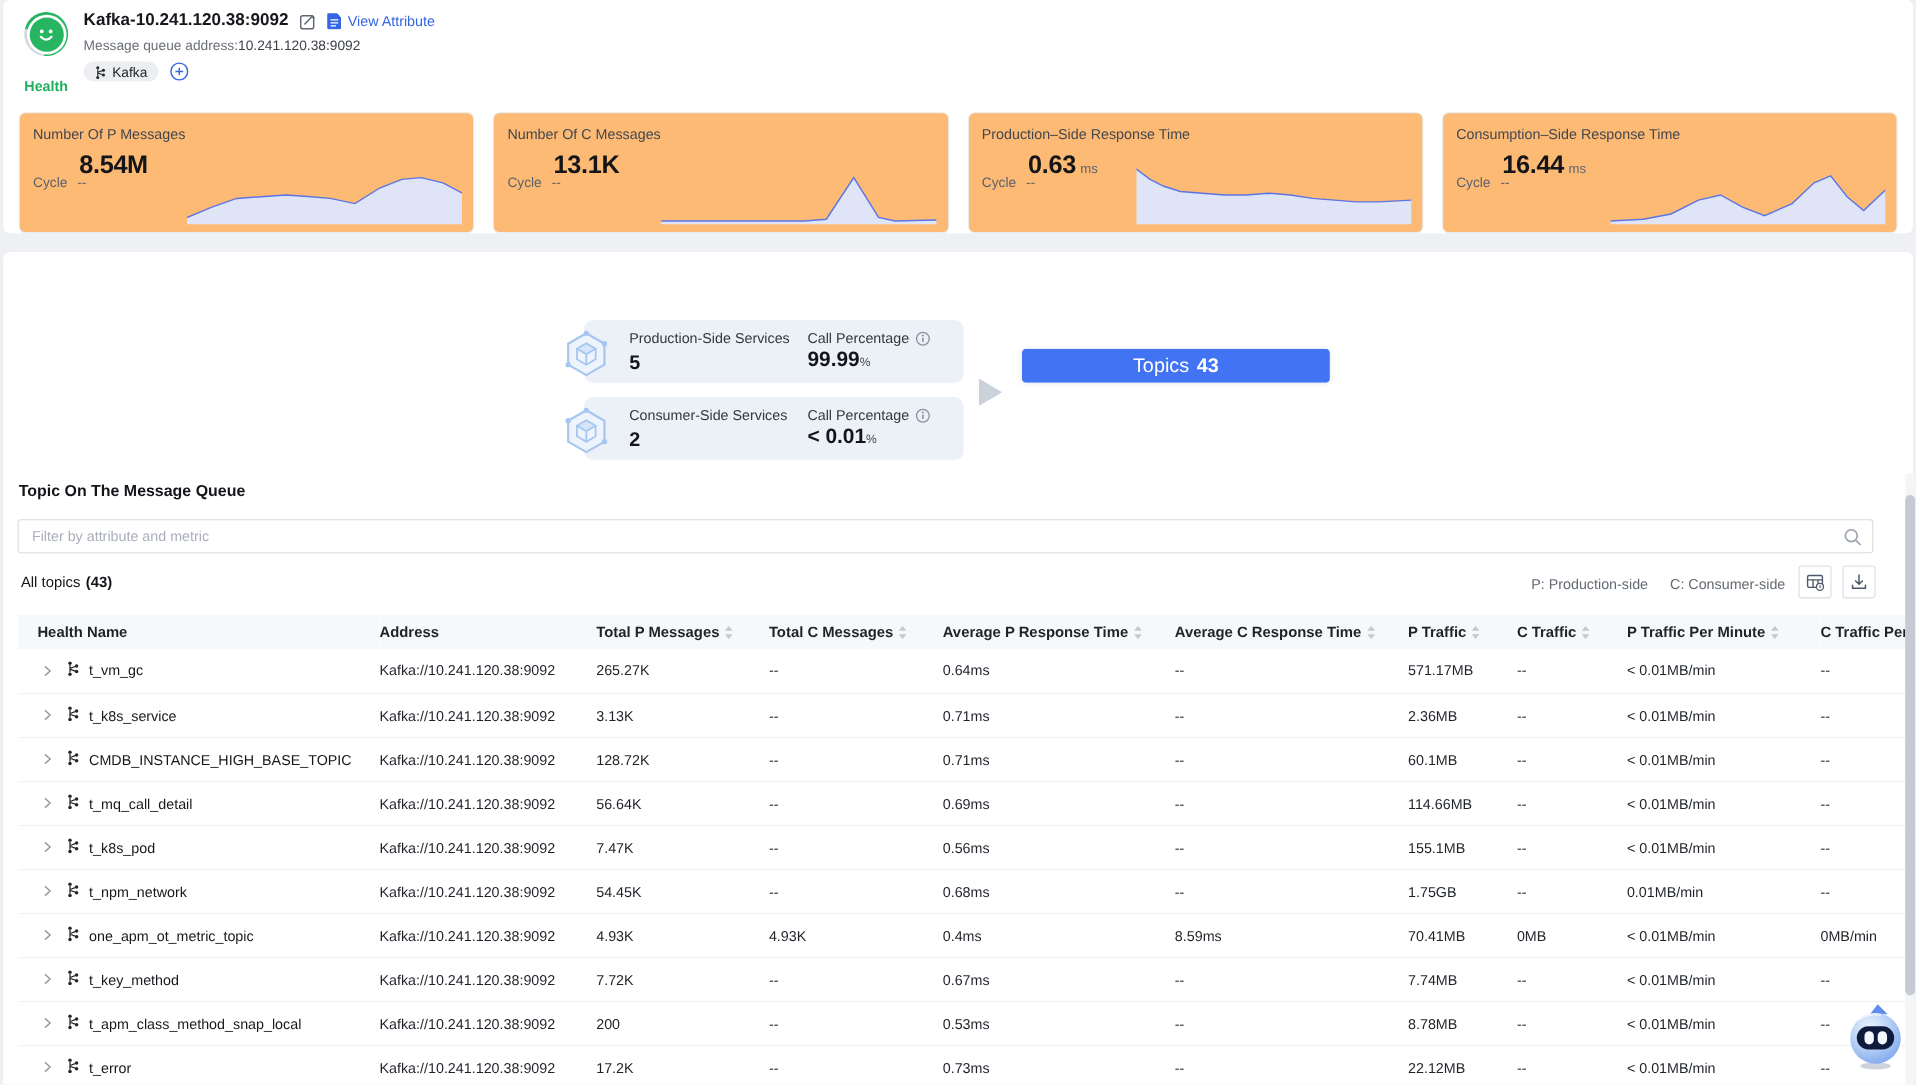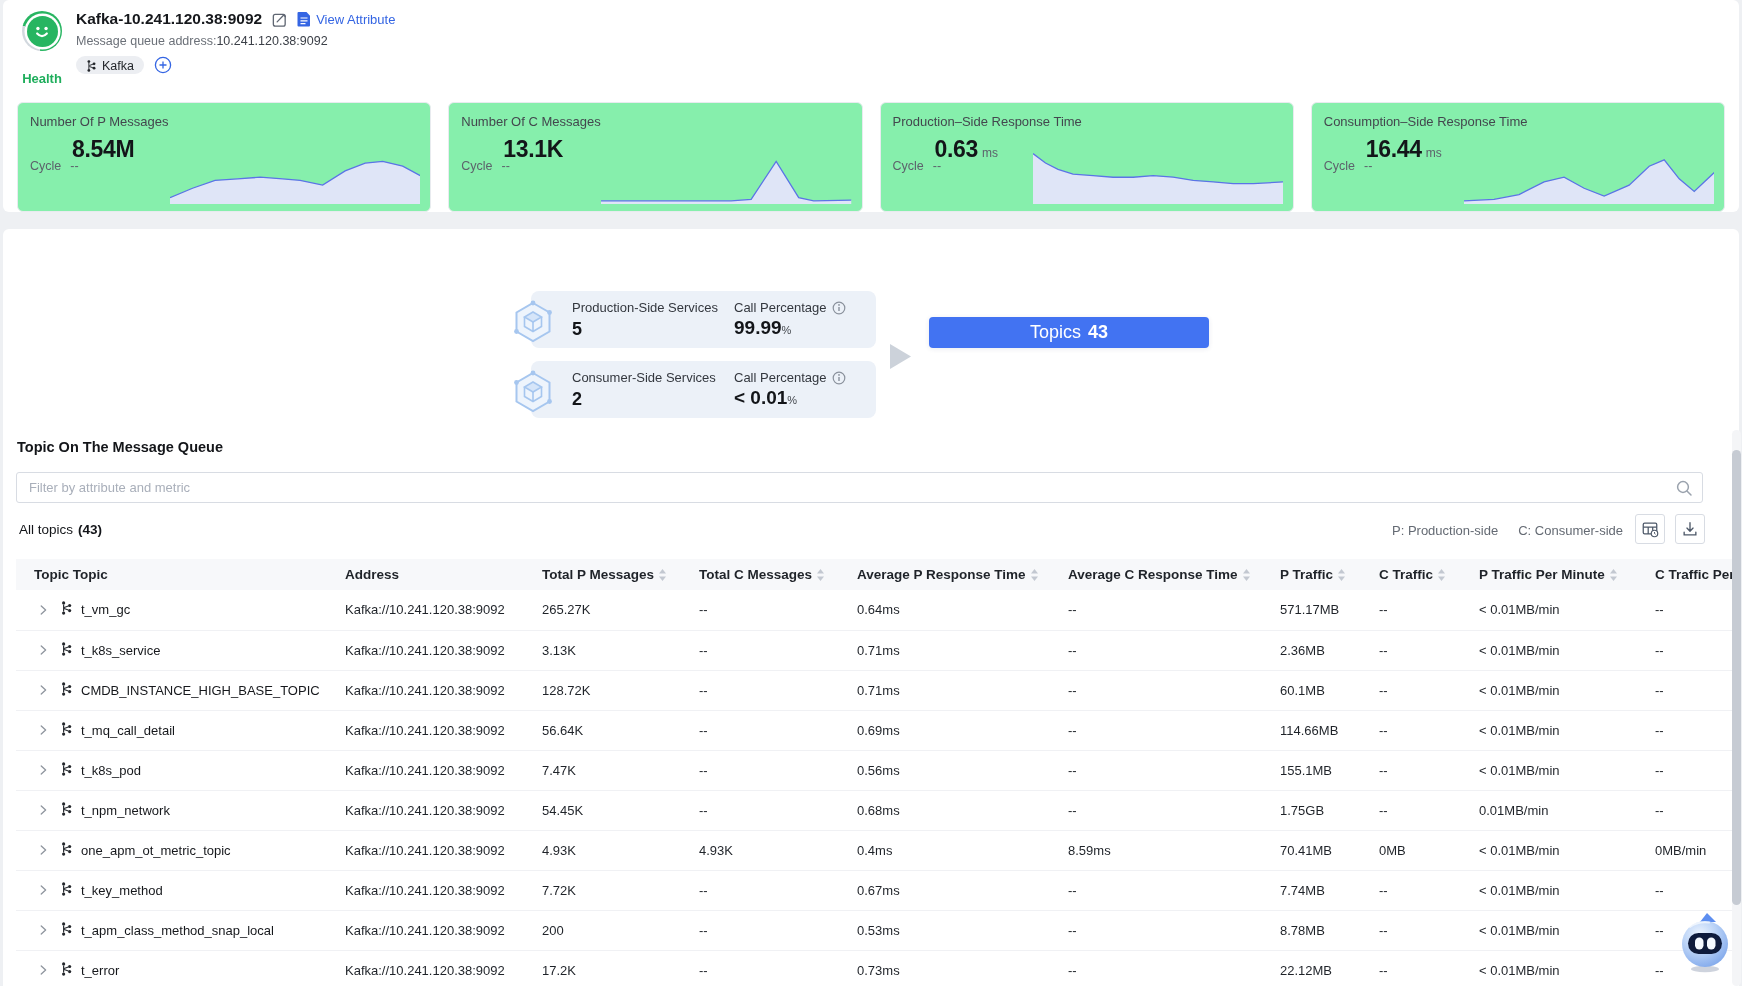--- a/index.html
+++ b/index.html
@@ -18,21 +18,21 @@
   .title-row { display:flex; align-items:center; gap:9px; }
   .entity-title { font-size:15.5px; font-weight:700; color:#16181c; }
   .link-blue { color:#3465e3; font-size:13px; display:flex; align-items:center; gap:5px; cursor:pointer; }
   .addr-row { margin-top:6px; font-size:12.5px; color:#6b7078; }
   .addr-row .addr-val { color:#3c4048; }
   .tag-row { margin-top:8px; display:flex; align-items:center; gap:10px; }
   .tag { display:inline-flex; align-items:center; gap:5px; background:#eceef2; border-radius:11px; padding:3px 10px 1px 8px; font-size:12.5px; color:#23262b; }
   .icon-btn-bare { display:inline-flex; cursor:pointer; }
 
   .cards-row { position:absolute; left:14px; right:14px; top:102px; display:flex; gap:17px; }
-  .metric-card { flex:1; height:110px; background:#86efac; border:1px solid #e8ebef; border-radius:6px; position:relative; overflow:hidden; }
+  .metric-card { flex:1; height:110px; background:#fdba74; border:1px solid #e8ebef; border-radius:6px; position:relative; overflow:hidden; }
   .card-title { position:absolute; left:12px; top:11px; font-size:13px; color:#43474e; }
   .card-valrow { position:absolute; left:12px; top:33px; display:flex; align-items:baseline; gap:4px; }
   .card-value { font-size:23px; font-weight:700; color:#131519; letter-spacing:-.3px;margin-left:42px; }
   .card-unit { font-size:12px; color:#5c626b; }
   .card-cycle { position:absolute; left:12px; top:56px; font-size:12.5px; color:#5c626b; }
   .card-cycle .cycle-value { margin-left:9px; color:#5c626b; }
   .spark { position:absolute; left:152px; right:10px; top:38px; bottom:7px; }
   .spark svg { width:100%; height:100%; display:block; }
 
   
@@ -322,21 +322,21 @@
           <col style="width: 211px;">
           <col style="width: 212px;">
           <col style="width: 99px;">
           <col style="width: 100px;">
           <col style="width: 176px;">
           <col style="width: 140px;">
         </colgroup>
       <thead>
           <tr id="thead-row">
             <th class="c0"><span class="th-inner">
-                <span>Topic Topic</span>
+                <span>Health Name</span>
               </span></th>
             <th class="c1"><span class="th-inner">
                 <span>Address</span>
               </span></th>
             <th class="c2"><span class="th-inner">
                 <span>Total P Messages</span>
                 <svg width="9" height="14" viewBox="0 0 9 14">
                   <polygon points="4.5,1 8,5.5 1,5.5" fill="#c3c8d1"></polygon>
                   <polygon points="4.5,13 1,8.5 8,8.5" fill="#c3c8d1"></polygon>
                 </svg>

